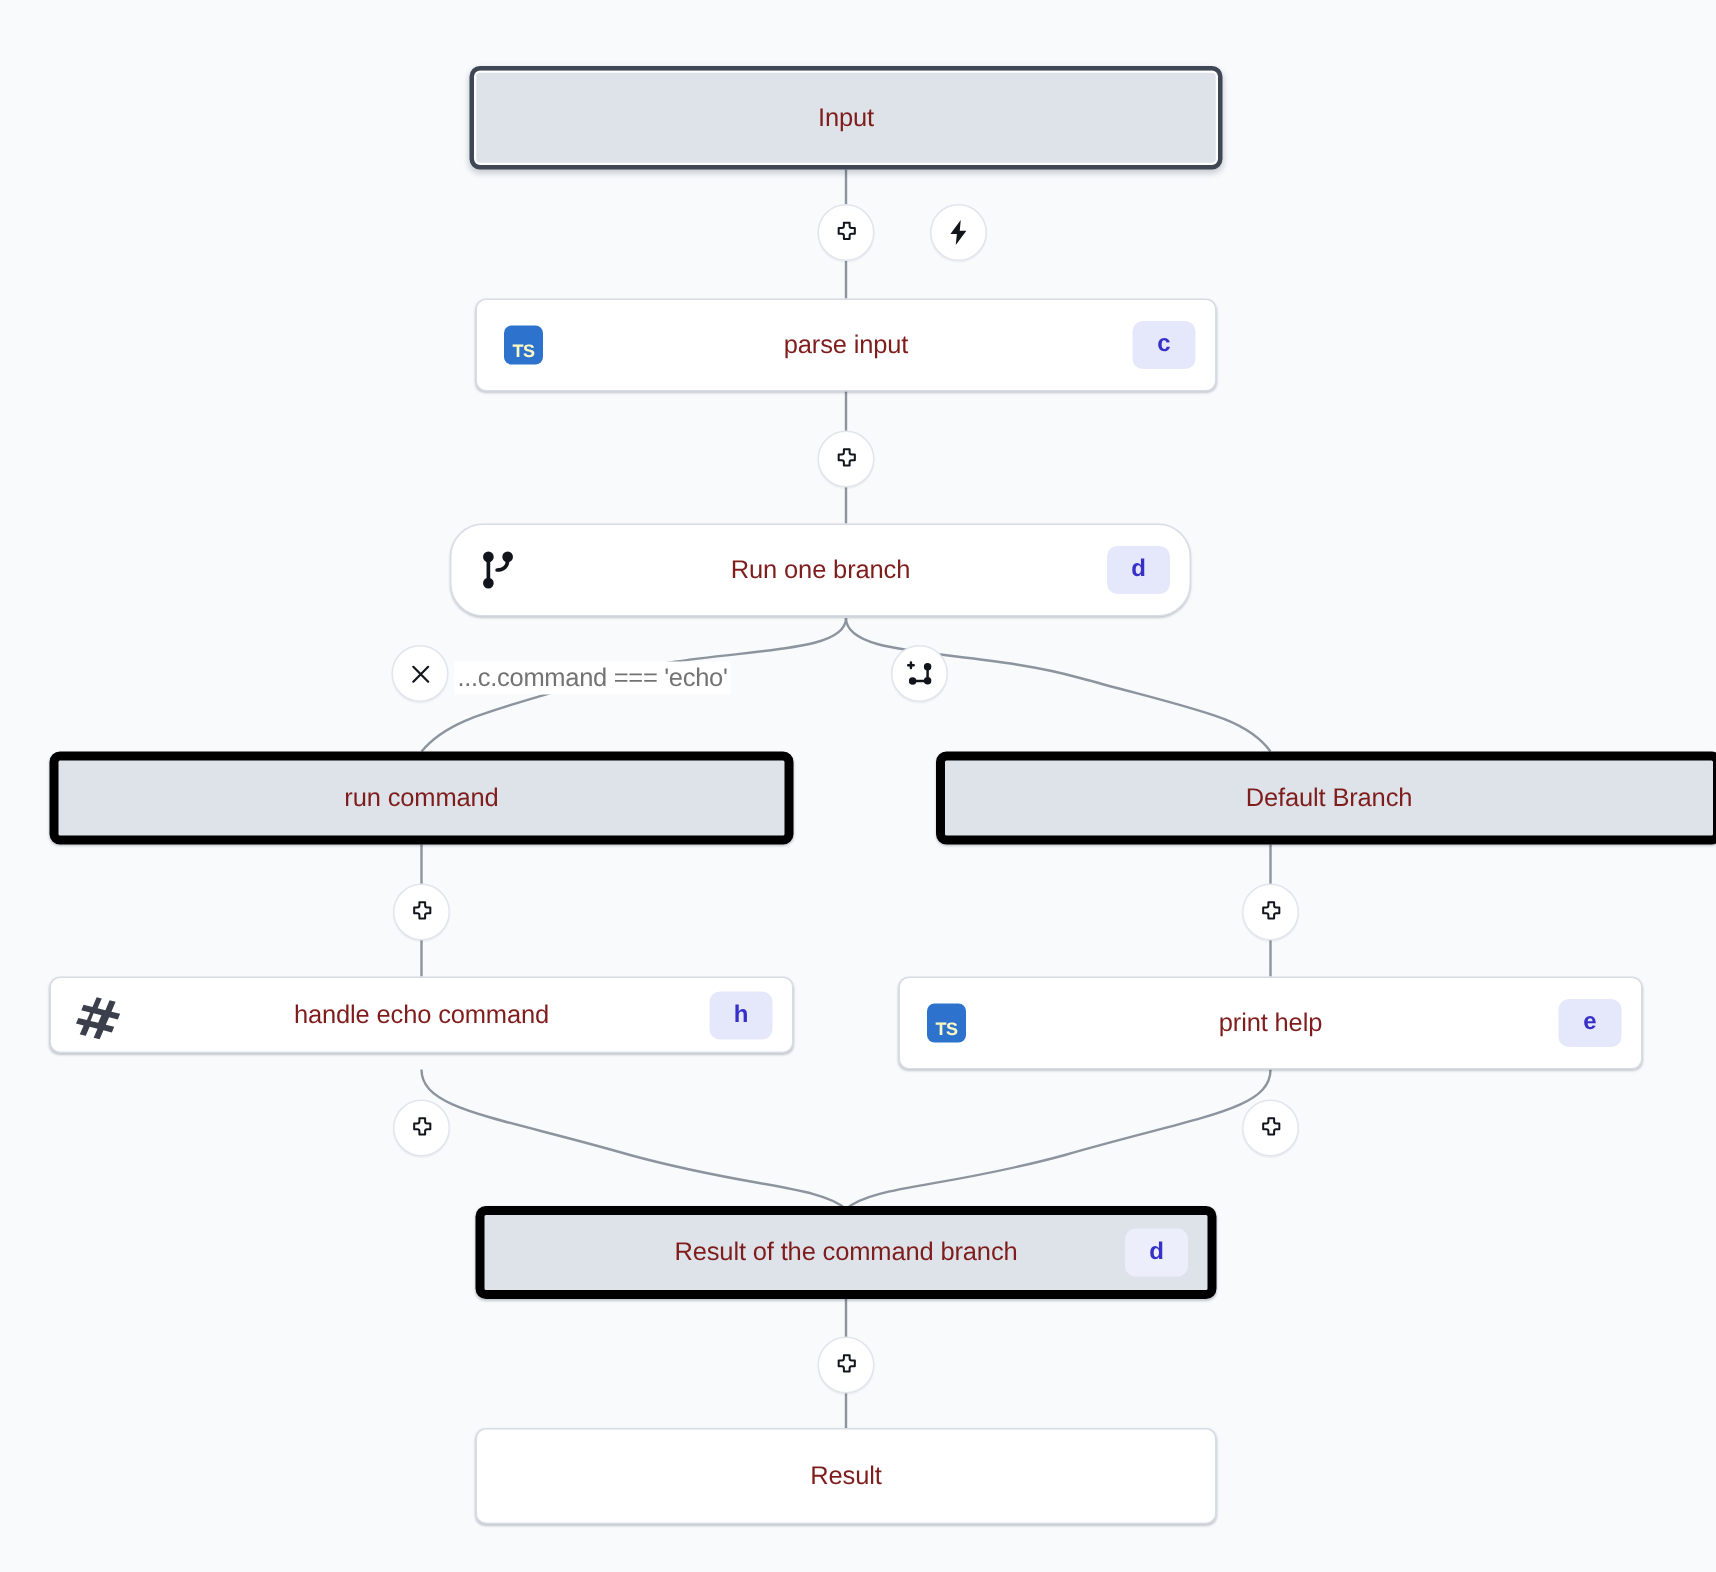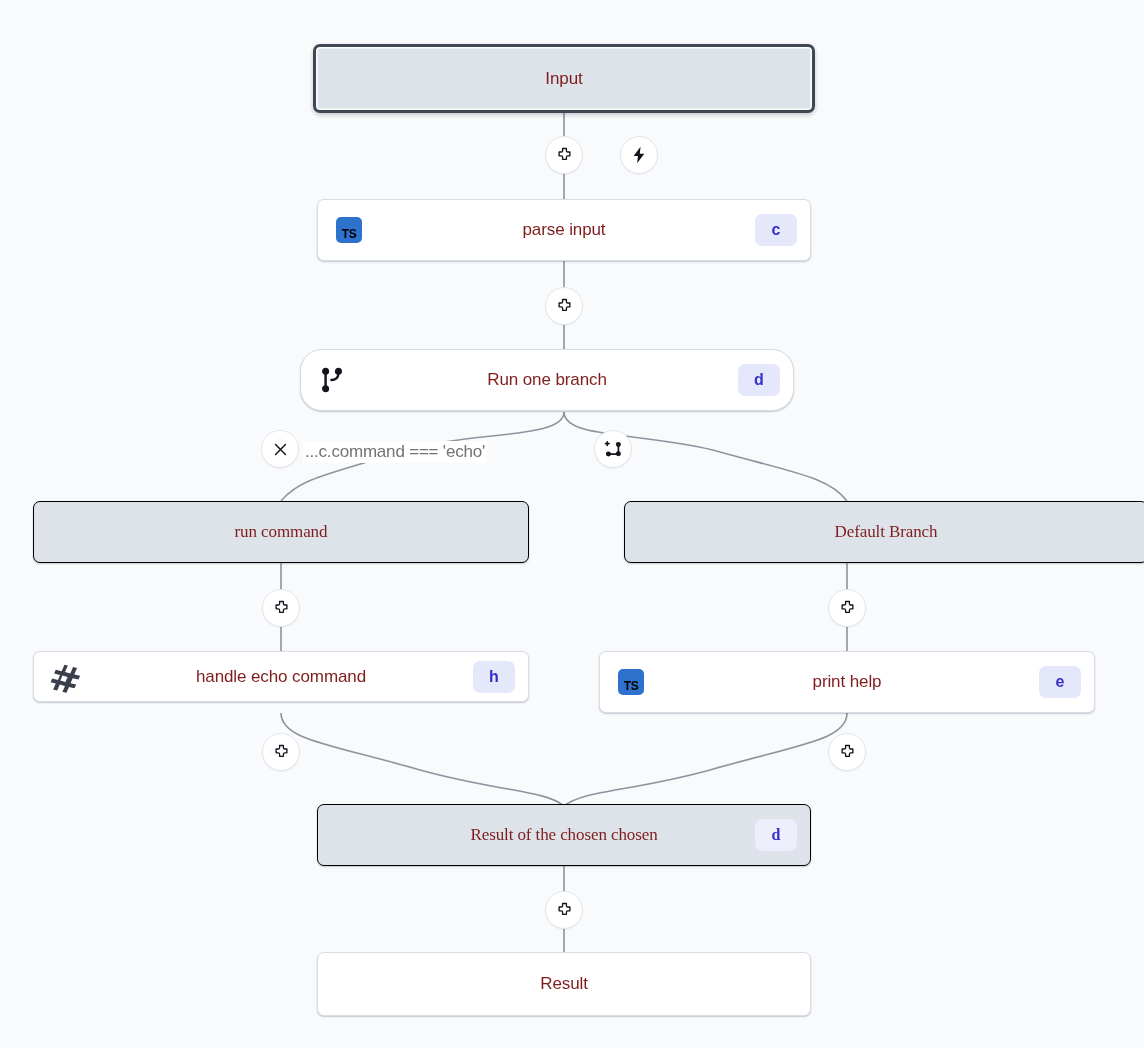--- a/index.html
+++ b/index.html
@@ -27,22 +27,21 @@
     align-items: center;
     border-radius: 7px;
     box-shadow: 0 1px 2px rgba(15,23,42,0.16), 0 1px 1px rgba(15,23,42,0.07);
   }
   .node-white {
     background: #ffffff;
     border: 1px solid #d8dde5;
   }
   .node-gray {
     background: #dde3e9;
-    border: 1px solid #000000;
-    font-family: Liberation Serif, serif;
+    border: 6px solid #000000;
   }
   .node-selected {
     background: #dde3e9;
     border: 3px solid #3f4654;
     box-shadow: 0 0 0 1.5px #ffffff inset, 0 2px 4px rgba(15,23,42,0.22);
   }
   .node-label {
     flex: 1 1 auto;
     text-align: center;
     font-size: 17px;
@@ -72,21 +71,21 @@
     font-weight: bold;
     display: flex;
     align-items: center;
     justify-content: center;
   }
   .badge-faded { background: #eceefc; }
   .ts-icon {
     width: 26px; height: 26px;
     border-radius: 5px;
     background: #2d72cc;
-    color: #000000;
+    color: #fef9c3;
     font-size: 12px;
     font-weight: bold;
     display: flex;
     align-items: flex-end;
     justify-content: center;
     padding-bottom: 2px;
     letter-spacing: -0.4px;
   }
   .handle {
     position: absolute;
@@ -248,21 +247,21 @@
     </svg>
   </div>
 
   <div class="handle" style="left:828px; top:733px;">
     <svg width="19" height="19" viewBox="0 0 24 24">
       <path d="M9.6 3.2h4.8v2.7c0 .9.7 1.7 1.7 1.7h2.7v4.8h-2.7c-1 0-1.7.8-1.7 1.7v2.7H9.6v-2.7c0-.9-.7-1.7-1.7-1.7H5.2V7.6h2.7c1 0 1.7-.8 1.7-1.7V3.2z" fill="#ffffff" stroke="#12151c" stroke-width="1.7" stroke-linejoin="round"></path>
     </svg>
   </div>
 
   <div class="node node-gray" style="left:317px; top:804px; width:494px; height:62px;">
-    <div class="node-label">Result of the chosen chosen</div>
+    <div class="node-label">Result of the command branch</div>
     <span class="badge badge-faded">d</span>
   </div>
 
   <div class="handle" style="left:545px; top:891px;">
     <svg width="19" height="19" viewBox="0 0 24 24">
       <path d="M9.6 3.2h4.8v2.7c0 .9.7 1.7 1.7 1.7h2.7v4.8h-2.7c-1 0-1.7.8-1.7 1.7v2.7H9.6v-2.7c0-.9-.7-1.7-1.7-1.7H5.2V7.6h2.7c1 0 1.7-.8 1.7-1.7V3.2z" fill="#ffffff" stroke="#12151c" stroke-width="1.7" stroke-linejoin="round"></path>
     </svg>
   </div>
 
   <div class="node node-white" style="left:317px; top:952px; width:494px; height:64px;">

